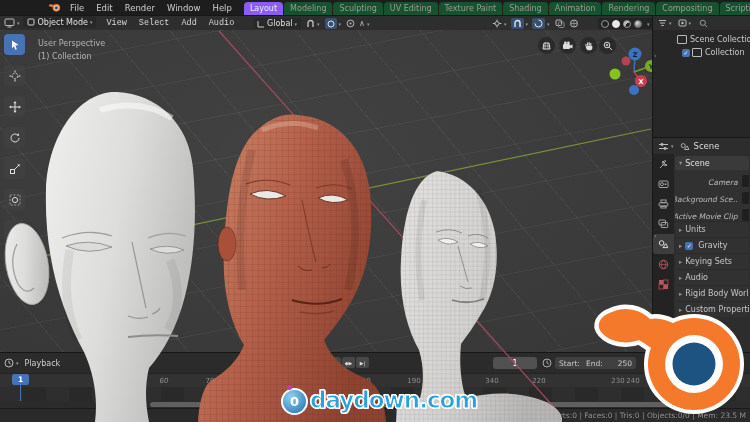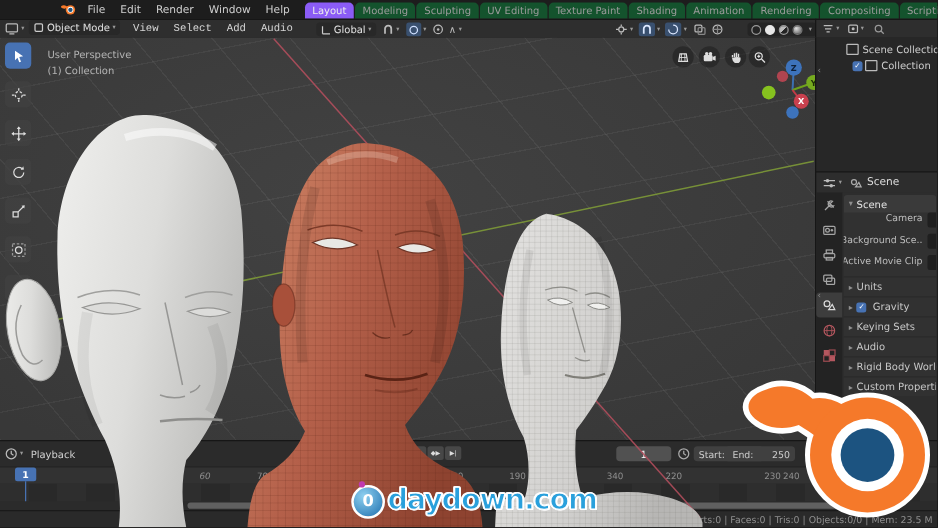--- a/index.html
+++ b/index.html
@@ -67,22 +67,22 @@
   .props{position:absolute;left:652px;top:137px;width:98px;height:215px;background:#2d2d2d;
          border-left:1px solid #161616;border-top:1px solid #161616;box-sizing:border-box;z-index:5;}
   .phead{height:16px;display:flex;align-items:center;font-size:8.5px;color:#ddd;white-space:nowrap;}
   .ptabs{position:absolute;left:0;top:16px;width:21px;bottom:0;background:#232323;}
   .ptab{width:21px;height:20px;display:flex;align-items:center;justify-content:center;}
   .ptab.active{background:#3d3d3d;border-radius:3px 0 0 3px;}
   .pbody{position:absolute;left:21px;top:16px;right:0;bottom:0;background:#2d2d2d;overflow:hidden;}
   .panel{margin:2px 1px;background:#313131;border-radius:3px;overflow:hidden;}
   .panel-head{height:14px;display:flex;align-items:center;gap:3px;background:#3a3a3a;
               font-size:8px;color:#e2e2e2;padding-left:4px;white-space:nowrap;}
-  .prow{height:17px;display:flex;align-items:flex-start;justify-content:flex-end;font-size:7.5px;
-        color:#bdbdbd;white-space:nowrap;}
+  .prow{height:17px;display:flex;align-items:flex-end;justify-content:flex-end;font-size:7.5px;
+        color:#bdbdbd;white-space:nowrap;font-style:italic;}
   .pfield{width:7px;height:12px;background:#1f1f1f;border-radius:2px 0 0 2px;margin-left:4px;flex:0 0 auto;}
   .crow{height:15px;display:flex;align-items:center;gap:3px;font-size:8px;color:#c7c7c7;
         padding-left:4px;border-top:1px solid #2a2a2a;white-space:nowrap;overflow:hidden;}
   .arr{color:#8f8f8f;font-size:6.5px;flex:0 0 auto;}
 
   
   .tl{position:absolute;left:0;top:352px;width:750px;height:56px;background:#2b2b2b;
       border-top:1px solid #161616;box-sizing:border-box;z-index:2;}
   .tlh{position:absolute;left:0;top:0;width:750px;height:20px;display:flex;align-items:center;font-size:8px;}
   .transport{position:absolute;left:286px;top:4px;display:flex;gap:1px;}

